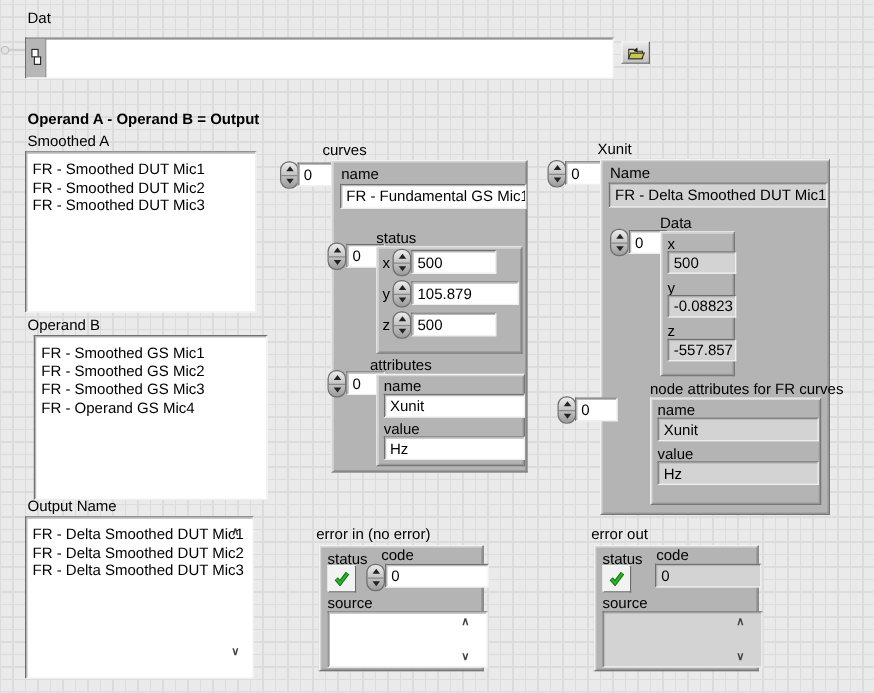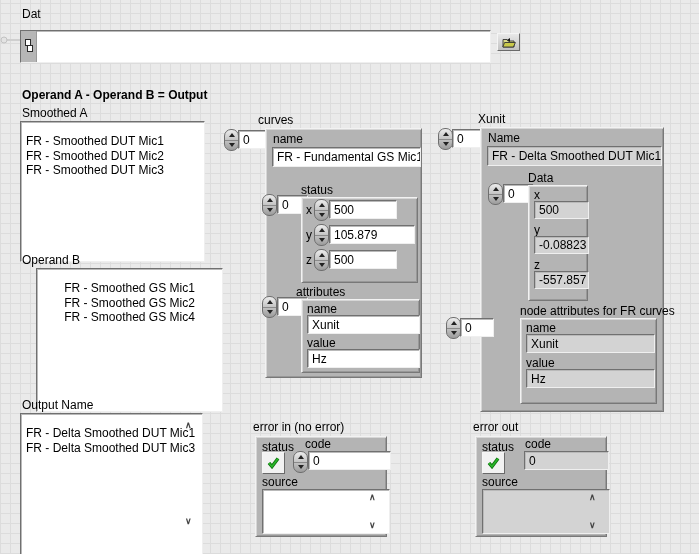--- a/index.html
+++ b/index.html
@@ -27,21 +27,21 @@
     border:1px solid;border-color:#707070 #efefef #efefef #707070;
     box-shadow:inset 1px 1px 0 #b9b9b9;
     font-size:12px;display:flex;align-items:center;
     padding:0 4px;white-space:nowrap;overflow:hidden;
   }
   .ind{background:#d3d3d3;}
   .listbox{
     background:#fff;
     border:1px solid;border-color:#707070 #efefef #efefef #707070;
     box-shadow:inset 1px 1px 0 #b9b9b9;
-    padding:12px 0;overflow:hidden;
+    padding:6px 0;overflow:hidden;
   }
   .lb-item{font-size:12px;line-height:14.6px;padding:0 5px;white-space:nowrap;}
   
   .spin{width:13px;height:20px;border:1px solid #6e6e6e;border-radius:7px;
     background:linear-gradient(180deg,#ececec,#9c9c9c);overflow:hidden;}
   .spin .half{position:absolute;left:0;width:100%;height:50%;display:flex;
     align-items:center;justify-content:center;}
   .spin .up{top:0;border-bottom:1px solid #8a8a8a;}
   .spin .dn{bottom:0;}
   .tri-up{width:0;height:0;border-left:3px solid transparent;border-right:3px solid transparent;border-bottom:4px solid #222;}
@@ -82,29 +82,31 @@
 <div class="abs lbl bold" style="left:22px;top:89px;">Operand A - Operand B = Output</div>
 
 <div class="abs lbl" style="left:22px;top:107px;">Smoothed A</div>
 <div class="abs listbox" style="left:20px;top:121px;width:183px;height:115px;">
     <div class="lb-item">FR - Smoothed DUT Mic1</div>
     <div class="lb-item">FR - Smoothed DUT Mic2</div>
     <div class="lb-item">FR - Smoothed DUT Mic3</div>
   </div>
 
 <div class="abs lbl" style="left:22px;top:254px;">Operand B</div>
-<div class="abs listbox" style="left:36px;top:268px;width:185px;height:118px;text-align:center;">
+<div class="abs listbox" style="left:27px;top:268px;width:185px;height:118px;">
     <div class="lb-item">FR - Smoothed GS Mic1</div>
     <div class="lb-item">FR - Smoothed GS Mic2</div>
-    <div class="lb-item">FR - Smoothed GS Mic4</div>
+    <div class="lb-item">FR - Smoothed GS Mic3</div>
+    <div class="lb-item">FR - Operand GS Mic4</div>
   </div>
 
 <div class="abs lbl" style="left:22px;top:399px;">Output Name</div>
 <div class="abs listbox" style="left:20px;top:413px;width:181px;height:116px;">
 <div class="lb-item">FR - Delta Smoothed DUT Mic1</div>
+    <div class="lb-item">FR - Delta Smoothed DUT Mic2</div>
     <div class="lb-item">FR - Delta Smoothed DUT Mic3</div>
   </div>
 <span class="abs chev" style="left:185px;top:421px;">∧</span>
 <span class="abs chev" style="left:185px;top:517px;">∨</span>
 
 <div class="abs lbl" style="left:258px;top:114px;">curves</div>
 <div class="abs spin" style="left:224px;top:129px;">
   <div class="half up">
       <span class="tri-up"></span>
     </div>

